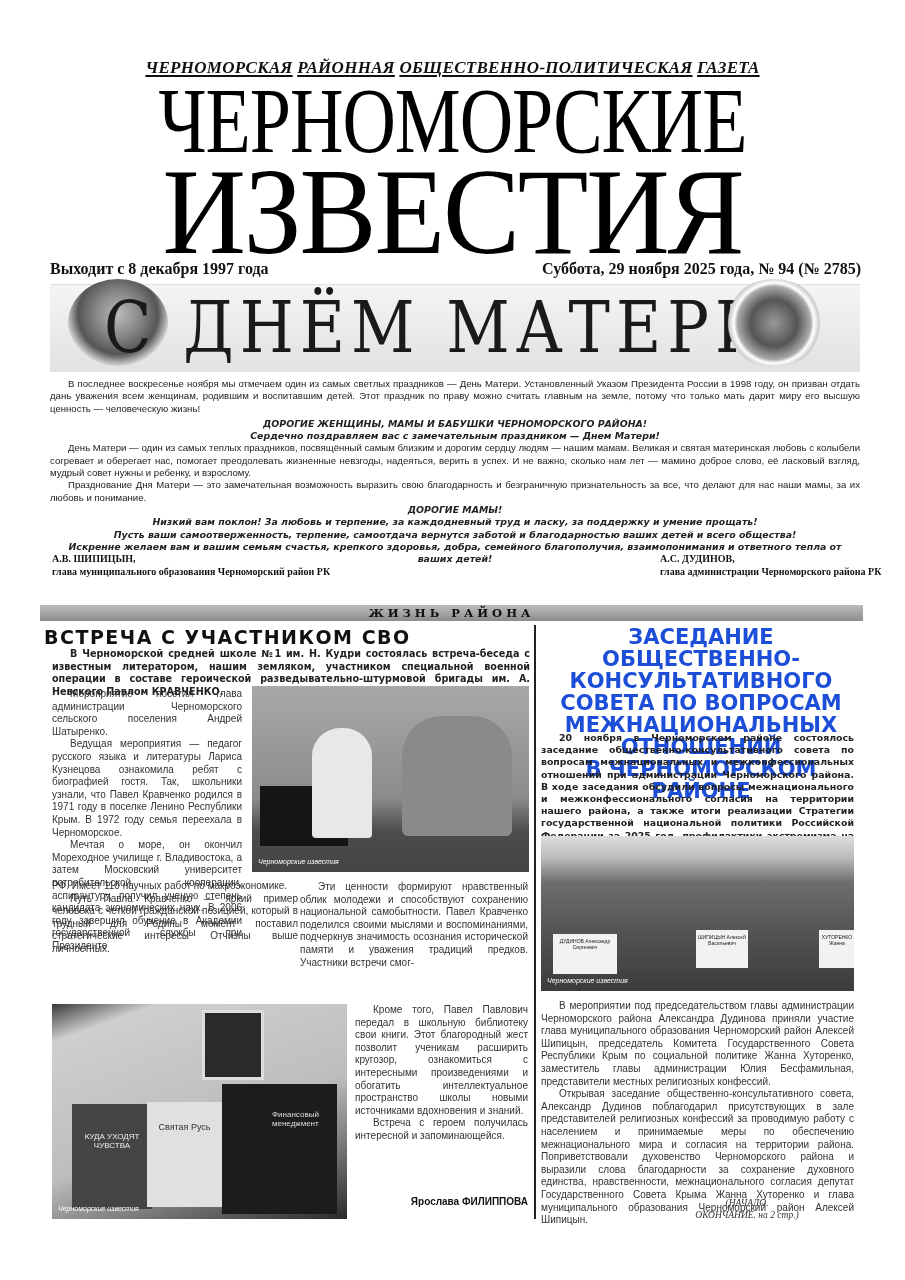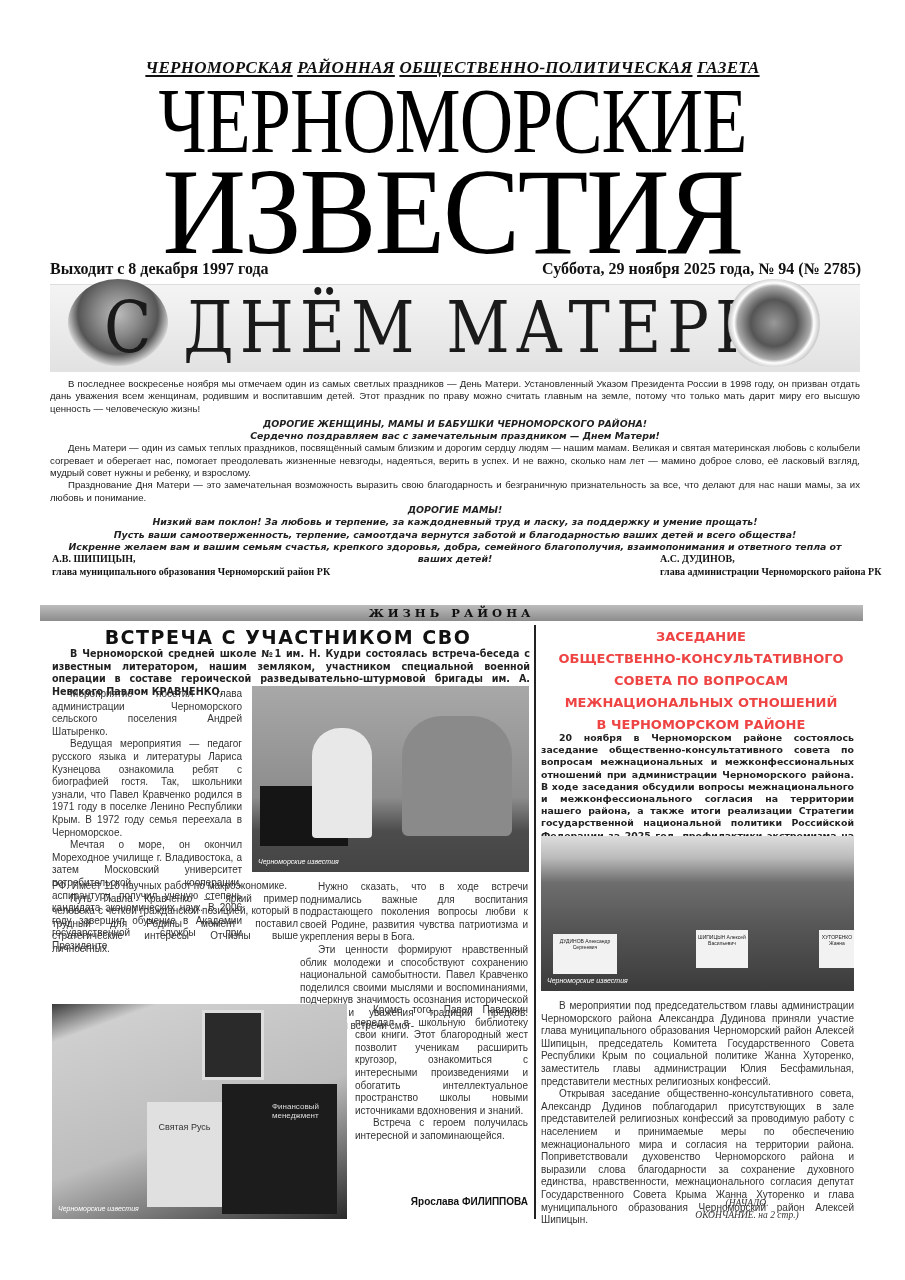--- a/index.html
+++ b/index.html
@@ -20,37 +20,37 @@
   .mom.left{left:18px}
   .mom.right{right:36px;background:radial-gradient(circle at 50% 50%,#999 0,#555 35%,#aaa 55%,#fff 60%,#ccc 68%,transparent 70%)}
   .intro{left:50px;width:810px;top:378px;font-size:9.6px;line-height:12.3px;text-align:justify;color:#222}
   .intro p{text-indent:18px}
   .intro .c{text-align:center;text-indent:0;font-style:italic;font-weight:bold;font-family:"DejaVu Sans",sans-serif;font-size:9.4px}
   .sig{top:552px;font-family:"Liberation Serif",serif;font-weight:bold;font-size:10px;line-height:13px}
   .sig.l{left:52px}.sig.r{left:660px}
   .rubric{left:40px;top:605px;width:823px;height:16px;background:linear-gradient(#bdbdbd,#8c8c8c);}
   .rubric span{position:absolute;right:0;width:100%;text-align:center;top:1px;font-family:"DejaVu Serif",serif;font-weight:bold;font-size:11.5px;letter-spacing:4px;color:#111}
   .vline{left:534px;top:625px;width:1.5px;height:594px;background:#222}
-  .h1{left:44px;width:488px;top:626px;text-align:center;font-family:"DejaVu Sans",sans-serif;font-weight:bold;font-size:19px;letter-spacing:1.5px}
+  .h1{left:44px;width:488px;top:626px;text-align:left;font-family:"DejaVu Sans",sans-serif;font-weight:bold;font-size:19px;letter-spacing:1.5px}
   .lead1{left:52px;width:478px;top:648px;font-family:"DejaVu Sans",sans-serif;font-weight:bold;font-size:9.6px;line-height:12.5px;text-align:justify;color:#222}
   .lead1 p{text-indent:18px}
   .body{font-family:"Liberation Sans",sans-serif;font-size:10px;line-height:12.6px;text-align:justify;color:#333}
   .body p{text-indent:18px}
   .col1a{left:52px;width:190px;top:688px}
   .col1b{left:52px;width:476px;top:880px}
   .col1c{left:300px;width:228px;top:881px}
   .col1d{left:355px;width:173px;top:1004px}
   .author{left:355px;width:173px;top:1196px;text-align:right;font-weight:bold;font-size:10px}
   .photo{background:#777;overflow:hidden}
   .p1{left:252px;top:686px;width:277px;height:186px;background:linear-gradient(#a8a8a8,#8c8c8c 60%,#4c4c4c 78%,#444)}
   .p2{left:52px;top:1004px;width:295px;height:215px;background:linear-gradient(160deg,#3a3a3a 0,#cfcfcf 12%,#bdbdbd 55%,#2b2b2b 100%)}
   .p3{left:541px;top:836px;width:313px;height:155px;background:linear-gradient(#ddd 0,#bbb 14%,#6e6e6e 30%,#555 60%,#3b3b3b 100%)}
   .wm{position:absolute;left:6px;bottom:6px;font-size:7px;color:#fff;font-style:italic;line-height:8px}
   .shape{position:absolute}
-  .h2{left:540px;width:322px;top:626px;text-align:center;font-family:"DejaVu Sans",sans-serif;font-weight:bold;font-size:13px;line-height:22px;color:#ef4444}
+  .h2{left:540px;width:322px;top:626px;text-align:center;font-family:"DejaVu Sans",sans-serif;font-weight:bold;font-size:21px;line-height:22px;color:#1d4ed8}
   .lead2{left:541px;width:313px;top:732px;font-family:"DejaVu Sans",sans-serif;font-weight:bold;font-size:9.4px;line-height:12.2px;text-align:justify;color:#222}
   .lead2 p{text-indent:18px}
   .col2{left:541px;width:313px;top:1000px}
   .cont{left:640px;width:214px;top:1197px;text-align:center;font-family:"Liberation Serif",serif;font-style:italic;font-size:9.5px;line-height:12px;color:#333}
 </style>
 </head>
 <body>
 
 <div class="abs tagline">
   <span>ЧЕРНОМОРСКАЯ</span>
@@ -107,26 +107,26 @@
   <div class="shape" style="left:8px;top:100px;width:88px;height:60px;background:#151515"></div>
   <div class="shape" style="left:60px;top:42px;width:60px;height:110px;background:#e8e8e8;border-radius:28px 28px 4px 4px"></div>
   <div class="shape" style="left:150px;top:30px;width:110px;height:120px;background:#8a8a8a;border-radius:40px 40px 6px 6px"></div>
   <div class="wm">Черноморские известия</div>
 </div>
 <div class="abs body col1b" style="width:246px">
   <p style="text-indent:0">РФ. Имеет 110 научных работ по макроэкономике.</p>
   <p>Путь Павла Кравченко — яркий пример человека с четкой гражданской позицией, который в трудный для Родины момент поставил стратегические интересы Отчизны выше личностных.</p>
 </div>
 <div class="abs body col1c">
-  <p>Нужно сказать, что в ходе встречи поднимались важные для воспитания подрастающего поколения вопросы любви к своей Родине, развития чувства патриотизма и укрепления веры в Бога.</p>
   <p>Эти ценности формируют нравственный облик молодежи и способствуют сохранению национальной самобытности. Павел Кравченко поделился своими мыслями и воспоминаниями, подчеркнув значимость осознания исторической памяти и уважения традиций предков. Участники встречи смог-</p>
 </div>
 <div class="abs photo p2">
+  <div class="shape" style="left:20px;top:100px;width:80px;height:105px;background:#444;color:#eee;font-size:8px;padding-top:28px;text-align:center">КУДА УХОДЯТ ЧУВСТВА</div>
   <div class="shape" style="left:95px;top:98px;width:75px;height:105px;background:#e0e0e0;color:#333;font-size:9px;padding-top:20px;text-align:center">Святая Русь</div>
-  <div class="shape" style="left:170px;top:80px;width:115px;height:130px;background:#1c1c1c;color:#ddd;font-size:8px;padding:18px 6px 0 50px">Финансовый менеджмент</div>
+  <div class="shape" style="left:170px;top:80px;width:115px;height:130px;background:#1c1c1c;color:#ddd;font-size:8px;padding:26px 6px 0 50px">Финансовый менеджмент</div>
   <div class="shape" style="left:150px;top:6px;width:62px;height:70px;background:#2a2a2a;border:3px solid #ddd"></div>
   <div class="wm">Черноморские известия</div>
 </div>
 <div class="abs body col1d">
   <p>Кроме того, Павел Павлович передал в школьную библиотеку свои книги. Этот благородный жест позволит ученикам расширить кругозор, ознакомиться с интересными произведениями и обогатить интеллектуальное пространство школы новыми источниками вдохновения и знаний.</p>
   <p>Встреча с героем получилась интересной и запоминающейся.</p>
 </div>
 <div class="abs author">Ярослава ФИЛИППОВА</div>
 
 <div class="abs h2">

